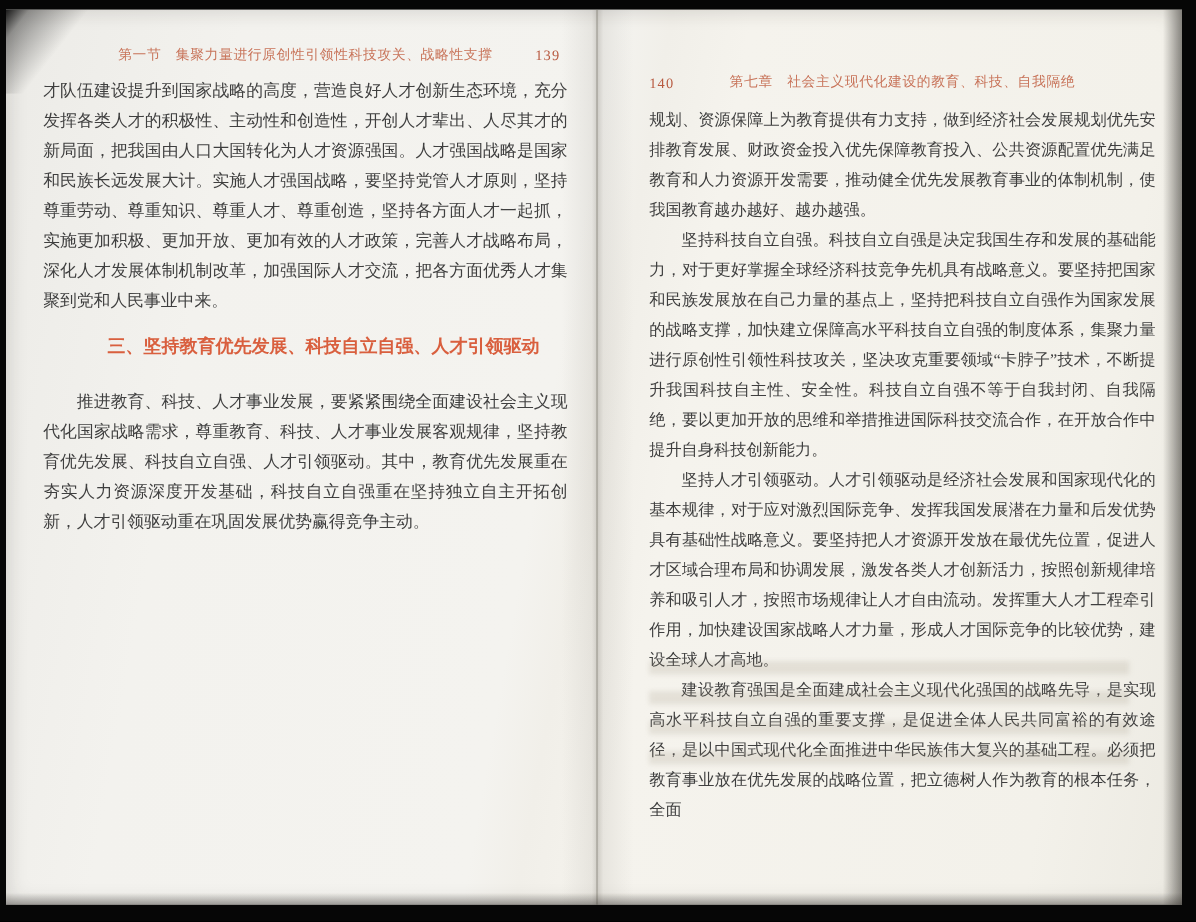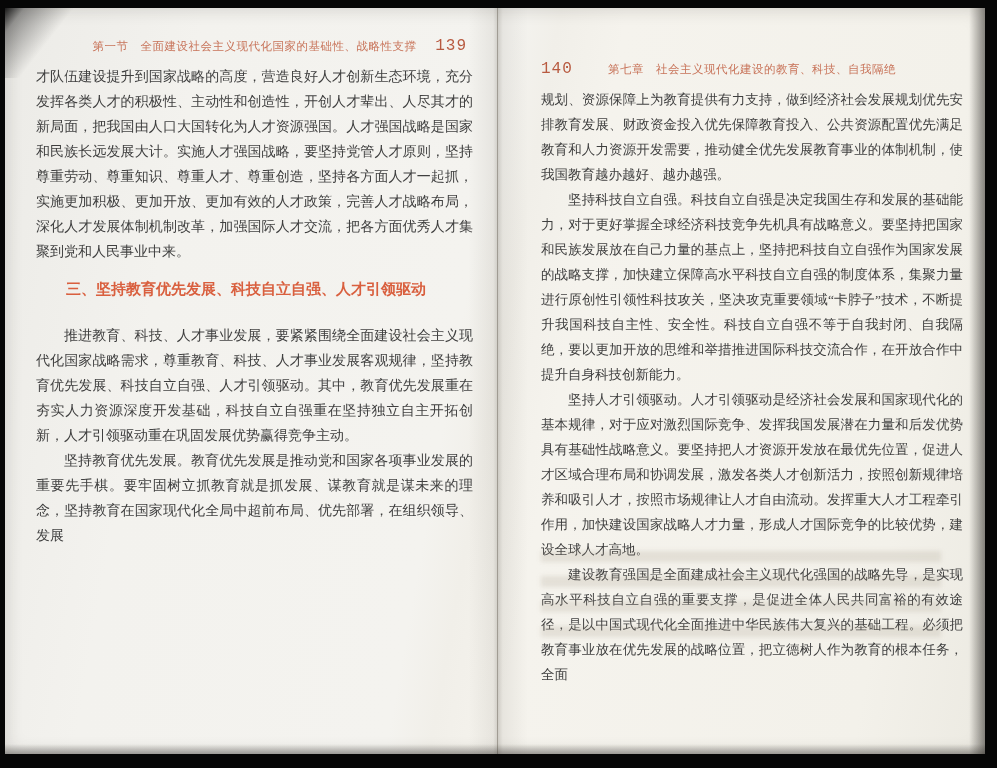--- a/index.html
+++ b/index.html
@@ -22,59 +22,58 @@
   .page{position:absolute;top:0;height:100%;}
   #page-left{left:0;width:493px;}
   #page-right{left:471px;width:487px;margin-top:23px;}
 
   
   .runhead{position:absolute;top:30px;height:16px;font-family:"Liberation Sans","DejaVu Sans",sans-serif;
            font-size:11.5px;line-height:16px;color:#c8745a;letter-spacing:.5px;white-space:nowrap;}
   #page-left .runhead{left:31px;width:437px;text-align:center;}
   #page-right .runhead{left:65px;width:422px;text-align:center;}
   .runhead .sep{display:inline-block;width:12px;}
-  .pagenum{position:absolute;top:0;font-size:16px;color:#b85a40;letter-spacing:1px;
-           font-family:Liberation Mono, monospace;}
+  .pagenum{position:absolute;top:0;font-size:12px;color:#b85a40;letter-spacing:1px;
+           font-family:Liberation Serif, serif;}
   #page-left .pagenum{right:6px;}
   #page-right .pagenum{left:0;}
 
   
   .bodytext{position:absolute;top:56px;color:#3f3f3f;text-align:justify;}
   #page-left .bodytext{left:31px;width:437px;font-size:14px;line-height:25px;}
   #page-right .bodytext{left:65px;width:422px;font-size:13.5px;line-height:25px;}
   .bodytext p{margin:0;text-indent:2em;}
   .bodytext p.cont{text-indent:0;}
 
   .subhead{font-family:"Liberation Sans","DejaVu Sans",sans-serif;font-weight:bold;
-           font-size:15px;line-height:25px;color:#d95f3e;margin:12px 0 22px 0;text-indent:2em;text-align:left;}
+           font-size:15px;line-height:25px;color:#d95f3e;margin:12px 0 22px 0;text-indent:2em;text-align:center;}
   .sechead{font-family:"Liberation Sans","DejaVu Sans",sans-serif;font-weight:bold;
            font-size:20.5px;line-height:30px;color:#d64c2a;text-align:center;margin:40px 0 26px 0;
            text-indent:0;letter-spacing:1px;position:relative;z-index:2;}
   .sechead .gap{display:inline-block;width:16px;}
 
   
   .bleed{position:absolute;left:65px;width:400px;height:11px;background:rgba(158,150,132,.20);
          filter:blur(2px);z-index:1;}
 </style>
 </head>
 <body>
 
 <div id="screen">
   <div id="scan">
 
     <div class="page" id="page-left">
       <div class="runhead">
-        <span>第一节</span><span class="sep"></span><span>全面建设社会主义现代化国家的基础性、战略性支撑</span>
+        <span>第一节</span><span class="sep"></span><span>集聚力量进行原创性引领性科技攻关、战略性支撑</span>
         <span class="pagenum">139</span>
       </div>
       <div class="bodytext">
         <p class="cont">才队伍建设提升到国家战略的高度，营造良好人才创新生态环境，充分发挥各类人才的积极性、主动性和创造性，开创人才辈出、人尽其才的新局面，把我国由人口大国转化为人才资源强国。人才强国战略是国家和民族长远发展大计。实施人才强国战略，要坚持党管人才原则，坚持尊重劳动、尊重知识、尊重人才、尊重创造，坚持各方面人才一起抓，实施更加积极、更加开放、更加有效的人才政策，完善人才战略布局，深化人才发展体制机制改革，加强国际人才交流，把各方面优秀人才集聚到党和人民事业中来。</p>
         <div class="subhead">三、坚持教育优先发展、科技自立自强、人才引领驱动</div>
         <p>推进教育、科技、人才事业发展，要紧紧围绕全面建设社会主义现代化国家战略需求，尊重教育、科技、人才事业发展客观规律，坚持教育优先发展、科技自立自强、人才引领驱动。其中，教育优先发展重在夯实人力资源深度开发基础，科技自立自强重在坚持独立自主开拓创新，人才引领驱动重在巩固发展优势赢得竞争主动。</p>
-        <p>坚持教育优先发展。教育优先发展是推动党和国家各项事业发展的重要先手棋。要牢固树立抓教育就是抓发展、谋教育就是谋未来的理念，坚持教育在国家现代化全局中超前布局、优先部署，在组织领导、发展</p>
       </div>
     </div>
 
     <div class="page" id="page-right">
       <div class="bleed" style="top:520px"></div>
       <div class="bleed" style="top:545px"></div>
       <div class="bleed" style="top:570px"></div>
       <div class="bleed" style="top:595px"></div>
 
       <div class="runhead">

